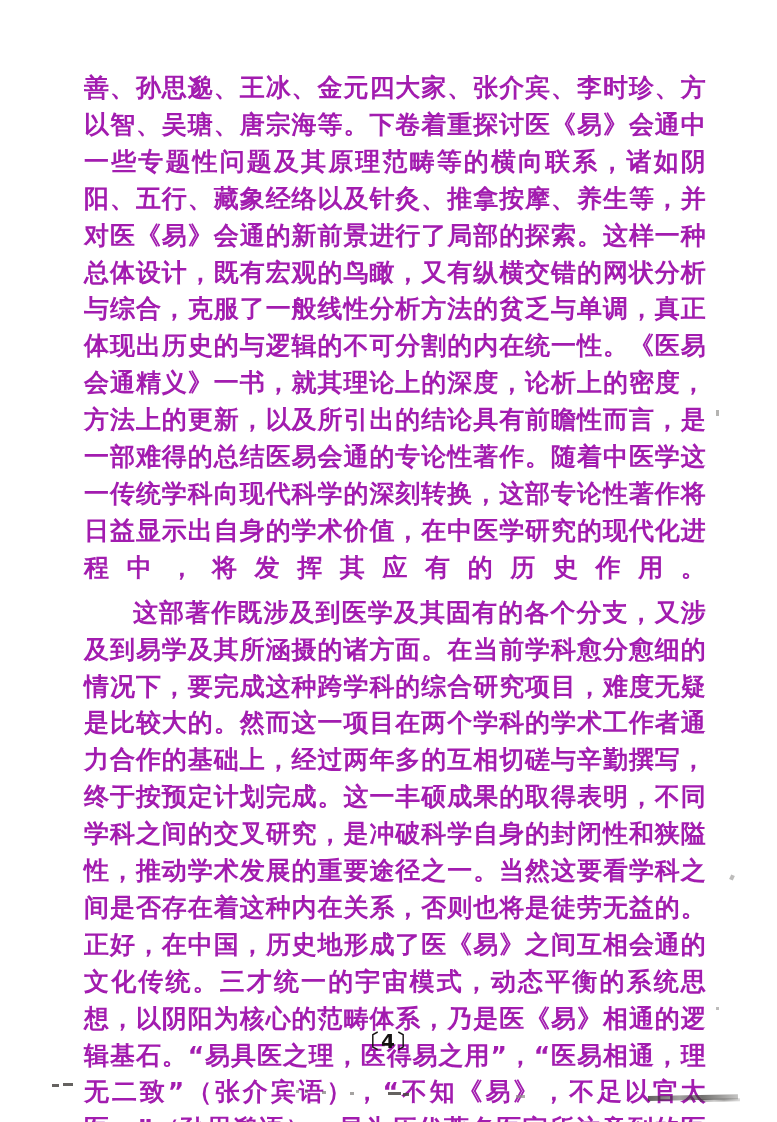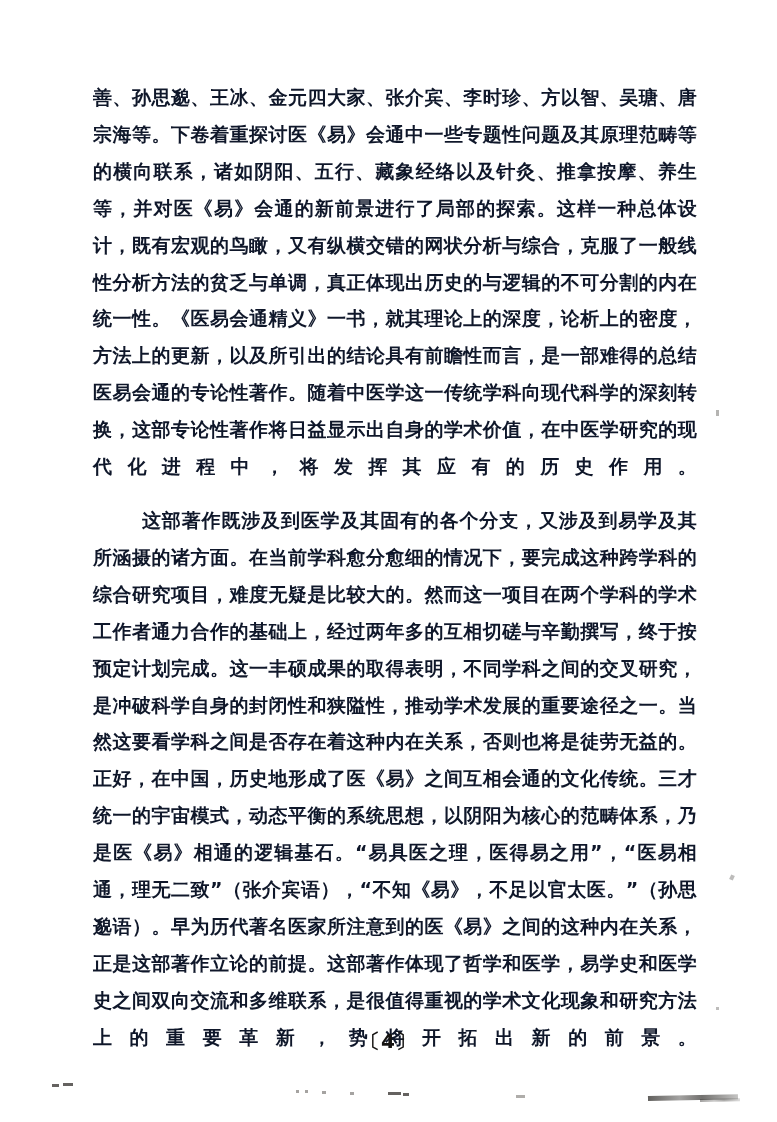--- a/index.html
+++ b/index.html
@@ -32,23 +32,23 @@
 
   
   #text-block {
     position: absolute;
     left: 76px;
     top: 62px;
     width: 638px;
   }
 
   .para {
-    margin: 17px;
-    color: #0f172a;
-    font-size: 19px;
+    margin: 8px;
+    color: #a21caf;
+    font-size: 25px;
     line-height: 36.9px;
     letter-spacing: 0.2px;
     text-align: justify;
     text-align-last: left;
     text-justify: inter-character;
     font-weight: 700;
     font-family: "DejaVu Sans", "Liberation Sans", sans-serif;
     -webkit-font-smoothing: none;
   }
   .para.indent {

